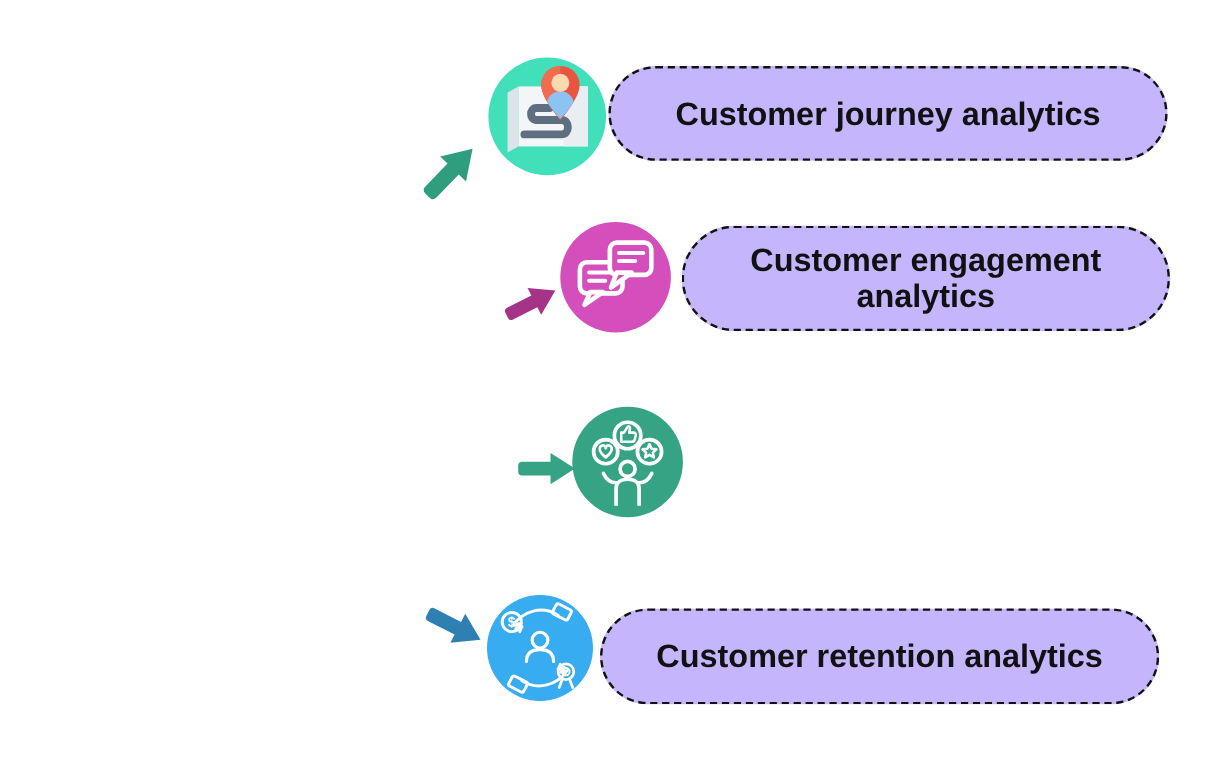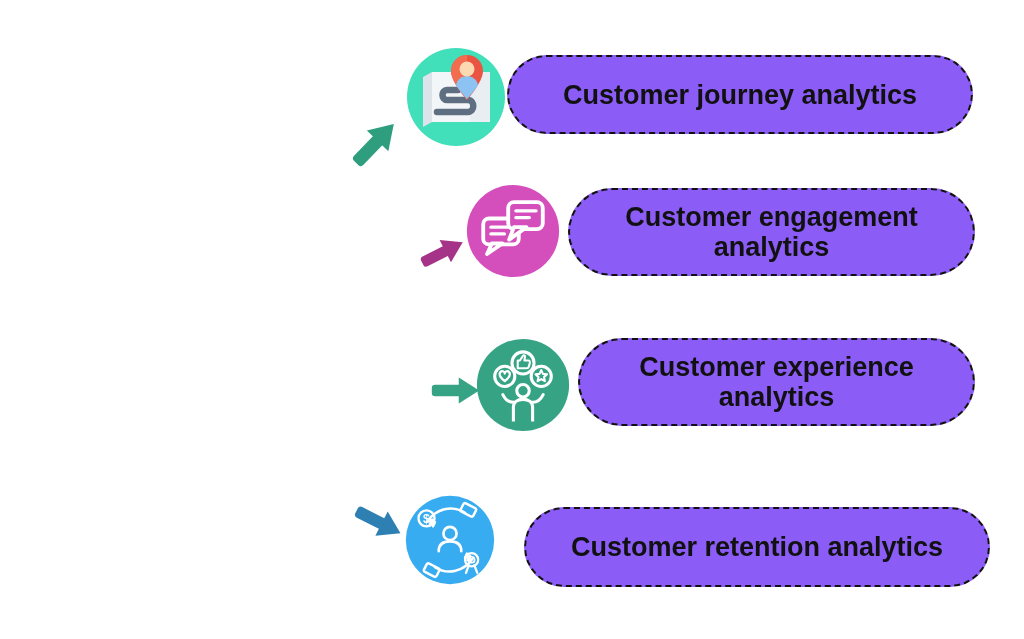--- a/index.html
+++ b/index.html
@@ -15,29 +15,29 @@
   }
   .hub-dashed{
     position:absolute;inset:8px;border:3px dashed #191919;border-radius:50%;
   }
   .hub-title{
     position:relative;text-align:center;font-weight:bold;font-size:39px;
     line-height:48px;letter-spacing:.5px;white-space:pre-line;
   }
   
   .pill{
-    position:absolute;box-sizing:border-box;background:#8b5cf6;
+    position:absolute;box-sizing:border-box;background:#c4b5fd;
     border:2.5px dashed #111111;border-radius:46px;
     display:flex;align-items:center;justify-content:center;text-align:center;
     font-weight:bold;font-size:27px;line-height:30px;padding:0 22px;
   }
   #pill-1{left:507px;top:55px;width:466px;height:79px;}
   #pill-2{left:568px;top:188px;width:407px;height:88px;}
   #pill-3{left:578px;top:338px;width:397px;height:88px;}
-  #pill-4{left:524px;top:507px;width:466px;height:80px;text-align:right;}
+  #pill-4{left:500px;top:507px;width:466px;height:80px;text-align:right;}
   
   .icon{position:absolute;}
   .icon svg{display:block;width:100%;height:100%;}
   #icon-1{left:406px;top:47px;width:100px;height:100px;}
   #icon-2{left:465px;top:183px;width:96px;height:96px;}
   #icon-3{left:475px;top:337px;width:96px;height:96px;}
   #icon-4{left:403px;top:493px;width:94px;height:94px;}
   
   .arrow{position:absolute;}
   .arrow svg{display:block;width:100%;height:100%;}
@@ -146,20 +146,17 @@
       <text x="25" y="31.5" font-size="13" font-weight="bold" fill="#ffffff" text-anchor="middle" font-family="Liberation Sans, sans-serif">$</text>
     </svg>
   </div>
 
   <div class="pill" id="pill-1">
     <span>Customer journey analytics</span>
   </div>
   <div class="pill" id="pill-2">
     <span>Customer engagement analytics</span>
   </div>
-  <div class="pill" id="pill-3">
-    <span>Customer experience analytics</span>
-  </div>
   <div class="pill" id="pill-4">
     <span>Customer retention analytics</span>
   </div>
 
 </div>
 
 </body></html>

